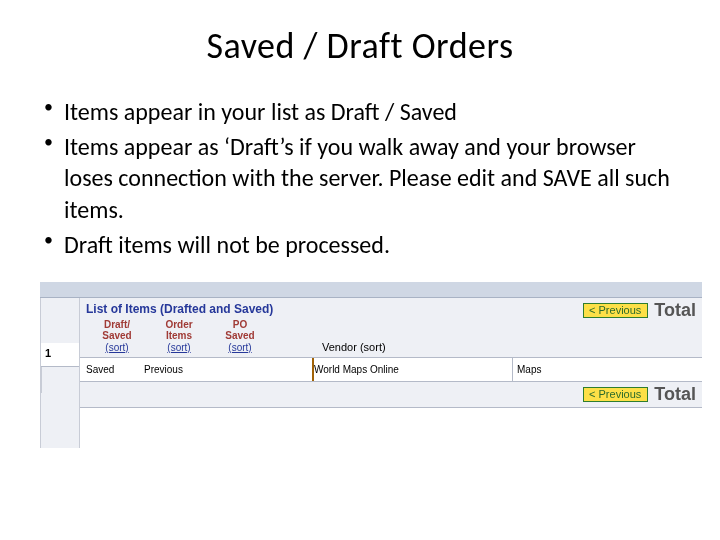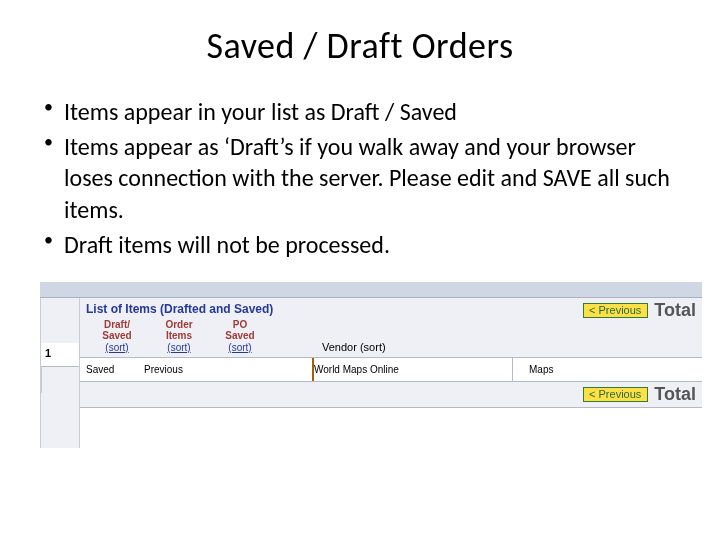--- a/index.html
+++ b/index.html
@@ -127,21 +127,21 @@
     height: 24px;
     align-items: center;
     position: relative;
   }
   .data-row .cell { font-size: 10px; }
   .c-draft { width: 62px; padding-left: 6px; }
   .c-order { width: 62px; padding-left: 2px; }
   .c-po    { width: 60px; }
   .c-gap   { width: 48px; }
   .c-vendor { width: 200px; border-left: 2px solid #a16207; height: 100%; display: flex; align-items: center; }
-  .c-item  { flex: 1; padding-left: 16px; border-left: 1px solid #b4bac8; height: 100%; display: flex; align-items: center; }
+  .c-item  { flex: 1; padding-left: 4px; border-left: 1px solid #b4bac8; height: 100%; display: flex; align-items: center; }
 
   .footer-row {
     background: #eef0f5;
     border-bottom: 1px solid #b4bac8;
     height: 26px;
     position: relative;
   }
   .rownum-cell {
     height: 24px;
     background: #fff;

